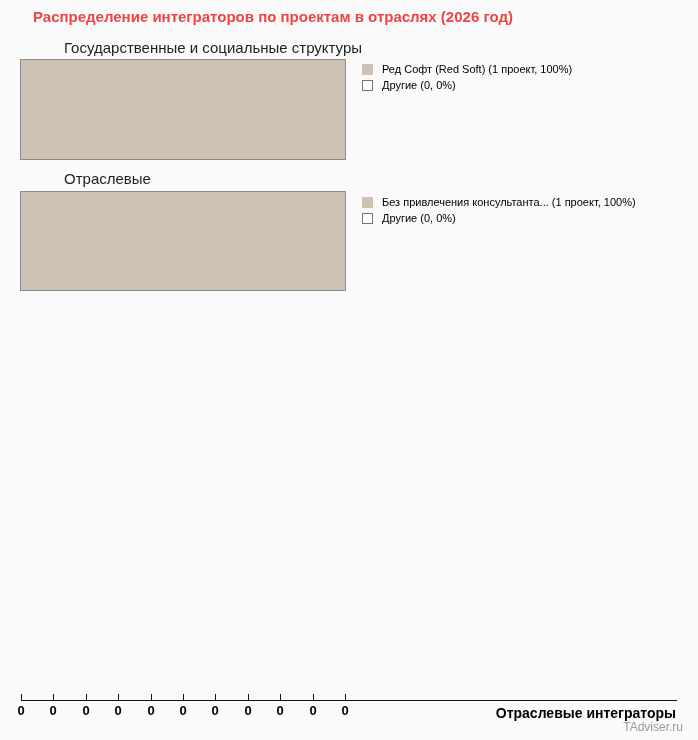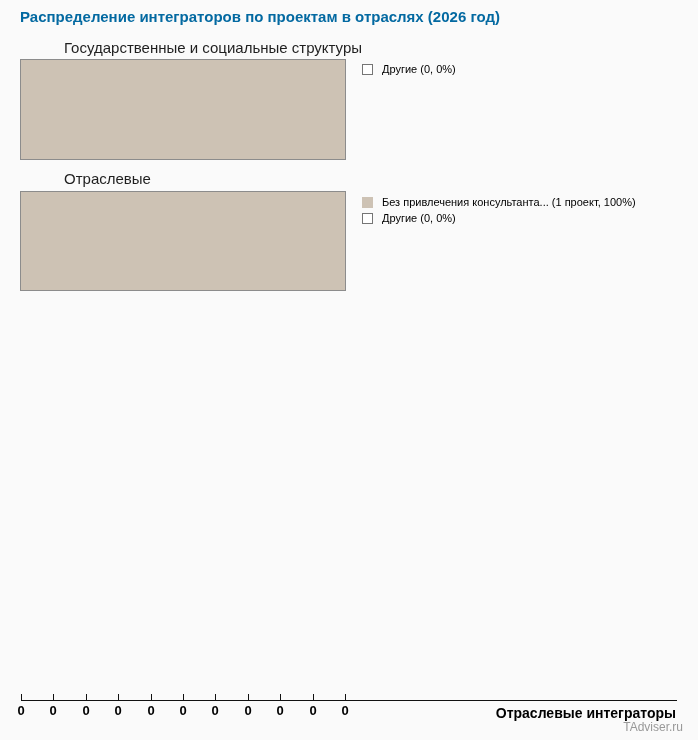--- a/index.html
+++ b/index.html
@@ -6,22 +6,22 @@
   html, body {
     width: 698px; height: 740px;
     background: #fafafa;
     font-family: "Liberation Sans", sans-serif;
     color: #000;
     overflow: hidden;
   }
   .chart-root { position: relative; width: 698px; height: 740px; }
 
   .chart-title {
-    position: absolute; left: 20px; top: 8px;
-    font-size: 15px; font-weight: bold; color: #0369a1;
+    position: absolute; left: 33px; top: 8px;
+    font-size: 15px; font-weight: bold; color: #ef4444;
     white-space: nowrap;
   }
   .category-label {
     position: absolute; left: 20px;
     font-size: 15px; font-weight: normal; color: #1f1f1f;
     white-space: nowrap;
     margin-left: 44px;
   }
   .cat-1 { top: 39px; }
   .cat-2 { top: 170px; }
@@ -87,20 +87,24 @@
 <div class="chart-root">
 
   <div class="chart-title">Распределение интеграторов по проектам в отраслях (2026 год)</div>
 
   <div class="category-label cat-1">Государственные и социальные структуры</div>
   <div class="bar bar-1">
     <div class="bar-segment seg-full" style="background-color: rgb(205, 194, 180);"></div>
   </div>
   <div class="legend legend-1">
     <div class="legend-row">
+      <span class="legend-swatch" style="background-color: rgb(205, 194, 180);"></span>
+      <span class="legend-label">Ред Софт (Red Soft) (1 проект, 100%)</span>
+    </div>
+    <div class="legend-row">
       <span class="legend-swatch outlined" style="background-color: rgb(255, 255, 255);"></span>
       <span class="legend-label">Другие (0, 0%)</span>
     </div>
   </div>
 
   <div class="category-label cat-2">Отраслевые</div>
   <div class="bar bar-2">
     <div class="bar-segment seg-full" style="background-color: rgb(205, 194, 180);"></div>
   </div>
   <div class="legend legend-2">

